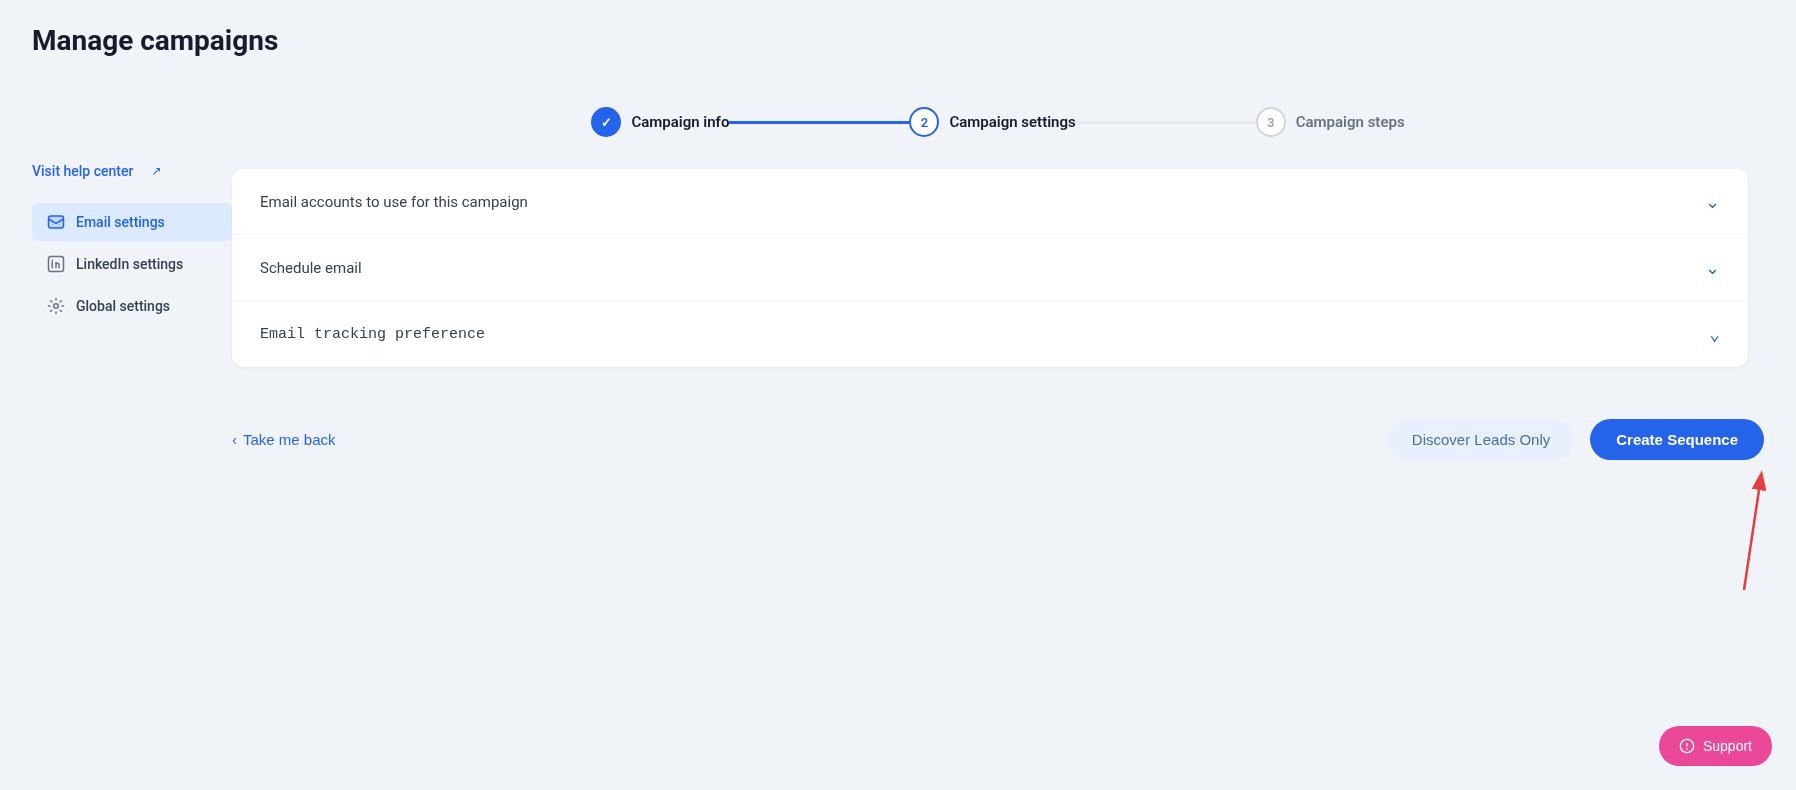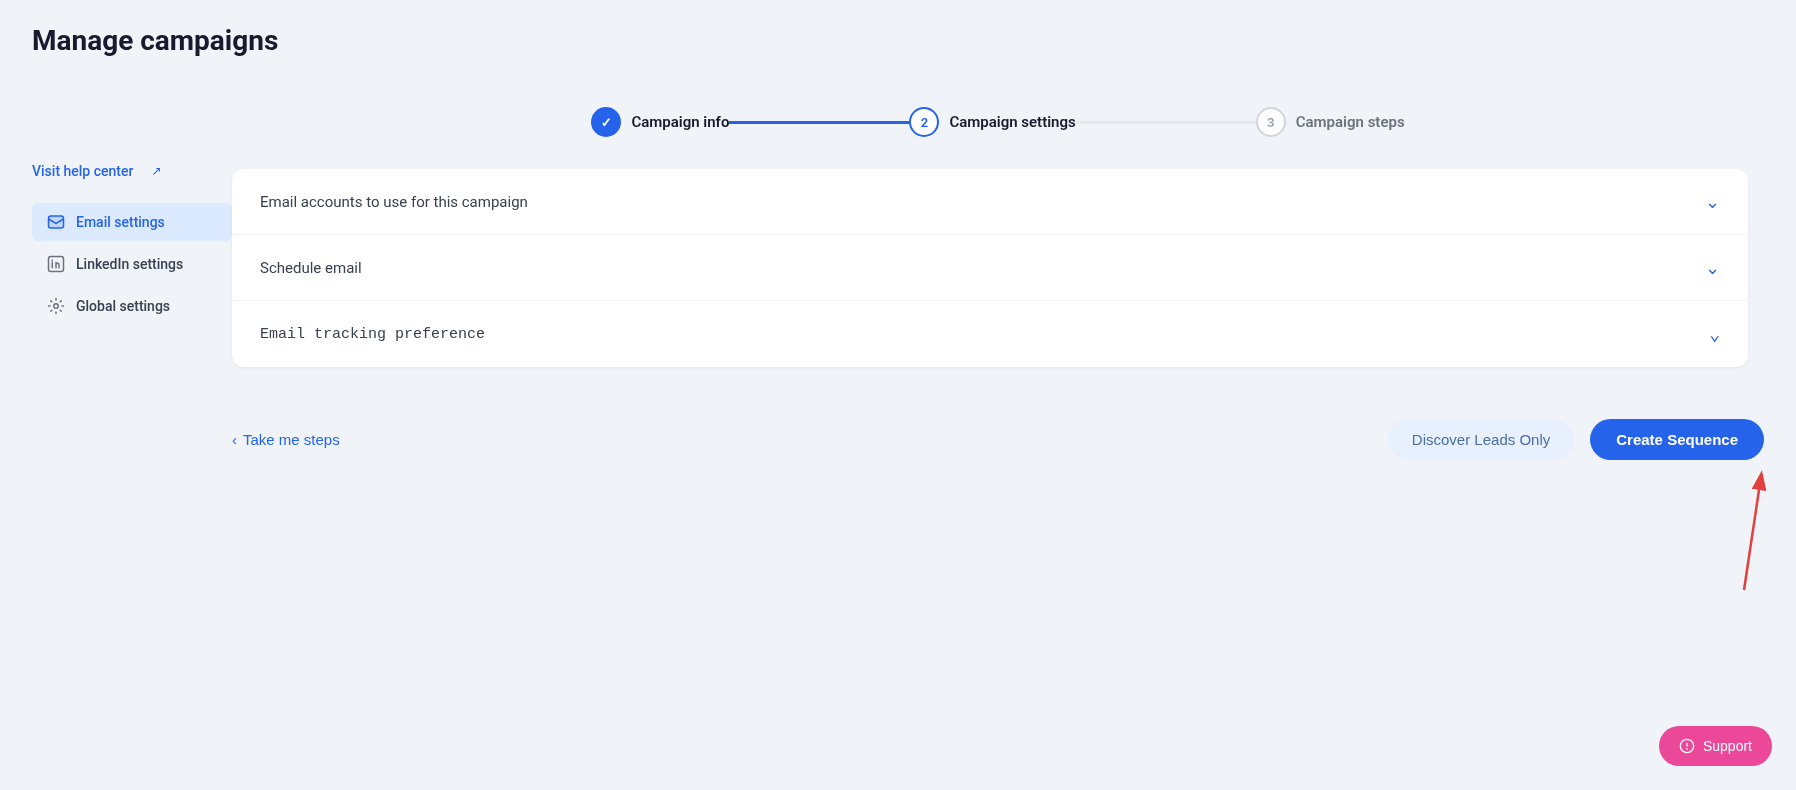--- a/index.html
+++ b/index.html
@@ -326,21 +326,21 @@
         <div class="settings-row">
           <span class="settings-row-label">Email tracking preference</span>
           <span class="chevron-icon">⌄</span>
         </div>
       </div>
 
       <div class="action-area-wrapper">
         <div class="action-bar">
           <button class="take-back-btn">
             <span>‹</span>
-            <span>Take me steps</span>
+            <span>Take me back</span>
           </button>
           <div class="action-buttons">
             <button class="discover-btn">Discover Leads Only</button>
             <button class="create-seq-btn">Create Sequence</button>
           </div>
         </div>
 
         <svg class="red-arrow-container" width="100" height="130" viewBox="0 0 100 130">
           <defs>
             <marker id="arrowhead" markerWidth="8" markerHeight="6" refX="0" refY="3" orient="auto">

